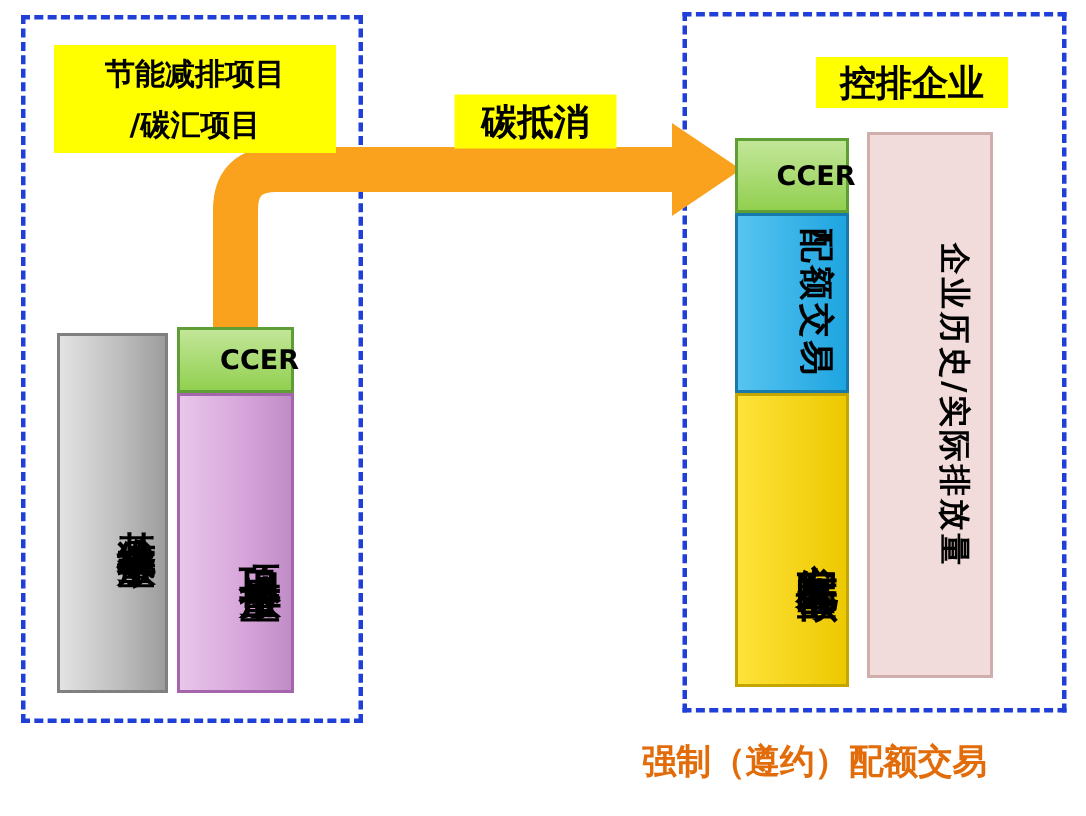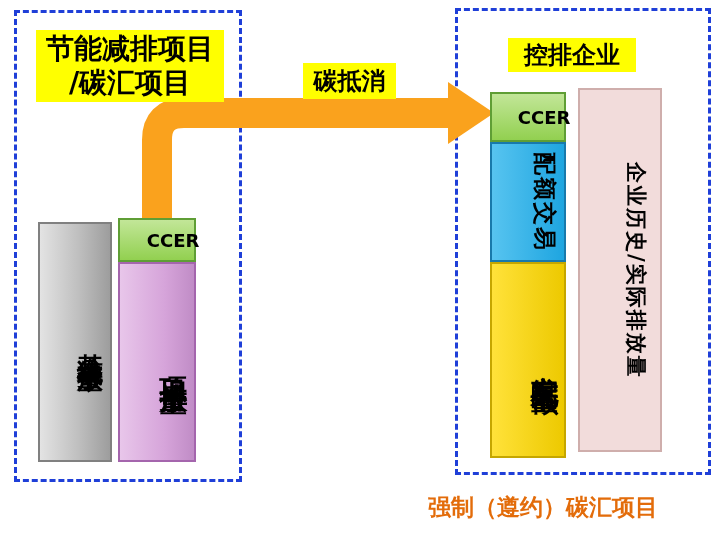--- a/index.html
+++ b/index.html
@@ -8,28 +8,28 @@
     font-family:"DejaVu Sans","Liberation Sans",sans-serif; overflow:hidden;
   }
   .dashed-box { position:absolute; border:3px dashed #1f3fd8; box-sizing:border-box; }
   .left-box  { left:14px;  top:10px; width:228px; height:472px; }
   .right-box { left:455px; top:8px;  width:256px; height:467px; }
 
   .highlight { background:#ffff00; color:#000; font-weight:bold; }
 
   .left-title {
     position:absolute; left:36px; top:30px; width:188px;
-    text-align:center; font-size:28px; line-height:34px; padding:2px 0;
+    text-align:center; font-size:20px; line-height:34px; padding:2px 0;
   }
   .right-title {
-    position:absolute; left:508px; top:38px; width:128px;
+    position:absolute; left:544px; top:38px; width:128px;
     text-align:center; font-size:24px; line-height:32px; padding:1px 0;
   }
   .offset-label {
-    position:absolute; left:303px; top:63px; width:93px;
+    position:absolute; left:303px; top:63px; width:108px;
     text-align:center; font-size:24px; line-height:36px;
   }
 
   .arrow-svg { position:absolute; left:0; top:0; }
 
   .bar {
     position:absolute; box-sizing:border-box;
     display:flex; align-items:center; justify-content:center;
     color:#000; text-align:center;padding-left:32px;
   }
@@ -123,15 +123,15 @@
   </div>
 
   <div class="bar issued-seg">
     <span class="v-upright">实发配额量</span>
   </div>
 
   <div class="bar beige-bar">
     <span class="v-sideways">企业历史/实际排放量</span>
   </div>
 
-  <div class="footer-label footer-right">强制（遵约）碳汇项目</div>
+  <div class="footer-label footer-right">强制（遵约）配额交易</div>
 
 </div>
 
 </body></html>

